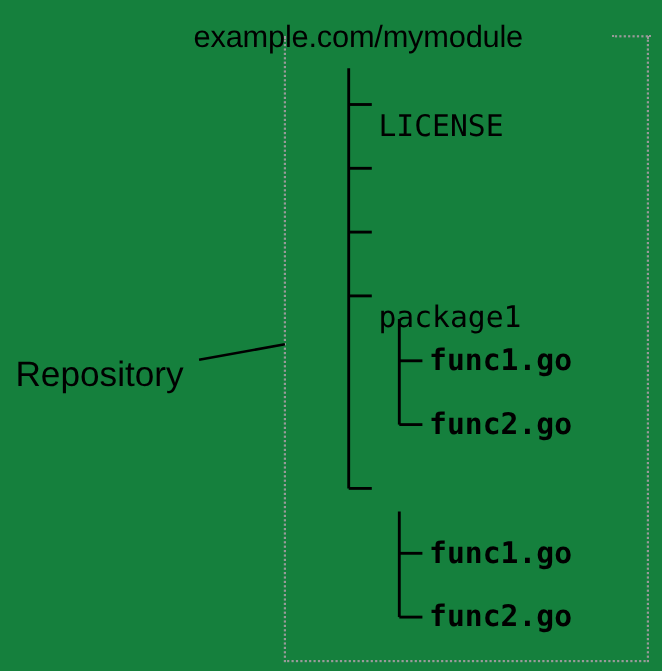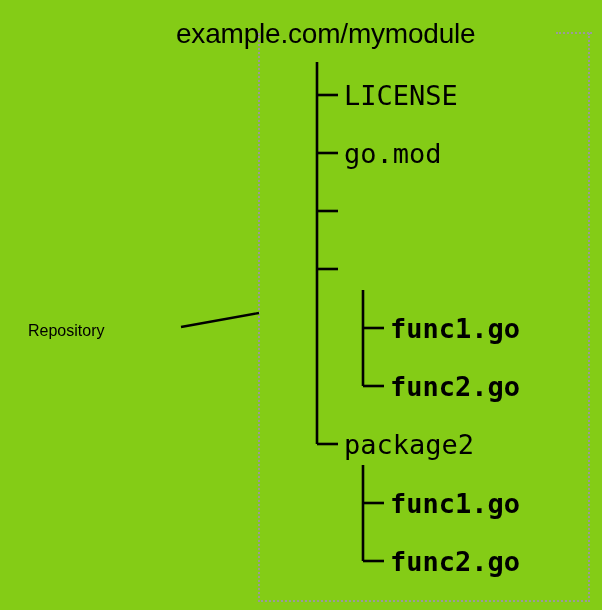--- a/index.html
+++ b/index.html
@@ -4,21 +4,21 @@
 <style>
   html, body {
     margin: 0;
     padding: 0;
     background: #ffffff;
   }
   #canvas {
     position: relative;
     width: 602px;
     height: 610px;
-    background: #84cc16;
+    background: #15803d;
     overflow: hidden;
     font-family: "Liberation Sans", sans-serif;
   }
 
   
   .repo-box {
     position: absolute;
     left: 258px;
     top: 33px;
     width: 332px;
@@ -46,23 +46,23 @@
     top: 18px;
     font-size: 28px;
     color: #000000;
     white-space: nowrap;
     letter-spacing: -0.2px;
   }
 
   
   .repo-label {
     position: absolute;
-    left: 28px;
+    left: 14px;
     top: 322px;
-    font-size: 16px;
+    font-size: 32px;
     color: #000000;
     white-space: nowrap;
     text-align: center;
   }
   .leader-line {
     position: absolute;
     left: 178px;
     top: 300px;
     width: 84px;
     height: 40px;
@@ -78,21 +78,21 @@
     height: 610px;
   }
   .node-label {
     position: absolute;
     font-family: "DejaVu Sans Mono", monospace;
     font-size: 27px;
     color: #000000;
     white-space: nowrap;
     transform: translateY(-50%);
   }
-  .node-label.lvl1 { left: 344px; }
+  .node-label.lvl1 { left: 344px; margin-top: 20px; }
   .node-label.lvl2 { left: 390px; font-weight: bold; }
 </style>
 </head>
 <body>
 
 <div id="canvas">
 
   <div class="repo-box"></div>
   <div class="repo-top-stub"></div>
 
@@ -116,20 +116,19 @@
     <line x1="363" y1="290" x2="363" y2="386" stroke="#000000" stroke-width="2.6"></line>
     <line x1="363" y1="328" x2="384" y2="328" stroke="#000000" stroke-width="2.6"></line>
     <line x1="363" y1="386" x2="384" y2="386" stroke="#000000" stroke-width="2.6"></line>
 
     <line x1="363" y1="465" x2="363" y2="561" stroke="#000000" stroke-width="2.6"></line>
     <line x1="363" y1="503" x2="384" y2="503" stroke="#000000" stroke-width="2.6"></line>
     <line x1="363" y1="561" x2="384" y2="561" stroke="#000000" stroke-width="2.6"></line>
   </svg>
 
   <div class="node-label lvl1" style="top:95px;">LICENSE</div>
-  <div class="node-label lvl1" style="top:153px;">go.mod</div>
+  <div class="node-label lvl1" style="top:269px;">package1</div>
   <div class="node-label lvl2" style="top:328px;">func1.go</div>
   <div class="node-label lvl2" style="top:386px;">func2.go</div>
-  <div class="node-label lvl1" style="top:444px;">package2</div>
   <div class="node-label lvl2" style="top:503px;">func1.go</div>
   <div class="node-label lvl2" style="top:561px;">func2.go</div>
 
 </div>
 
 </body></html>

